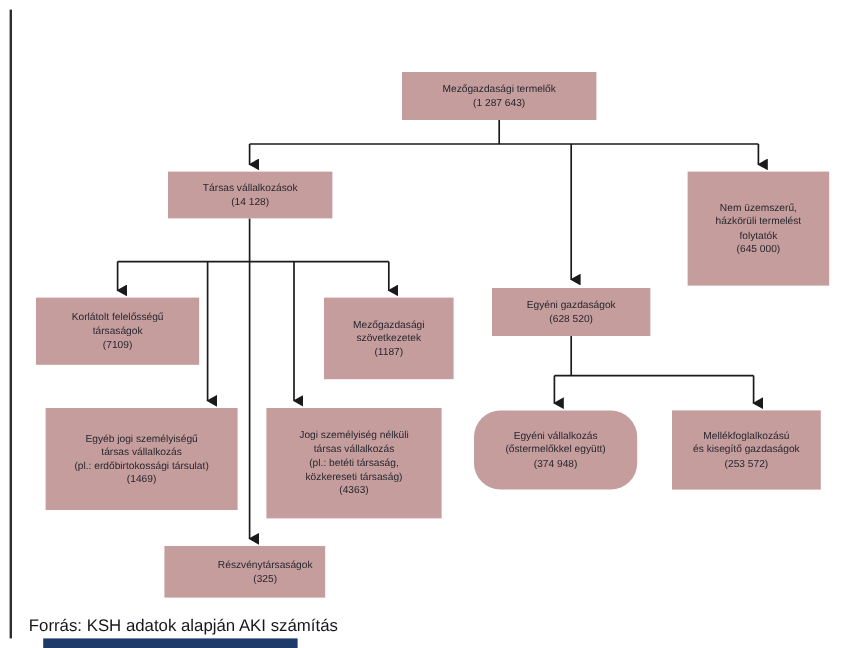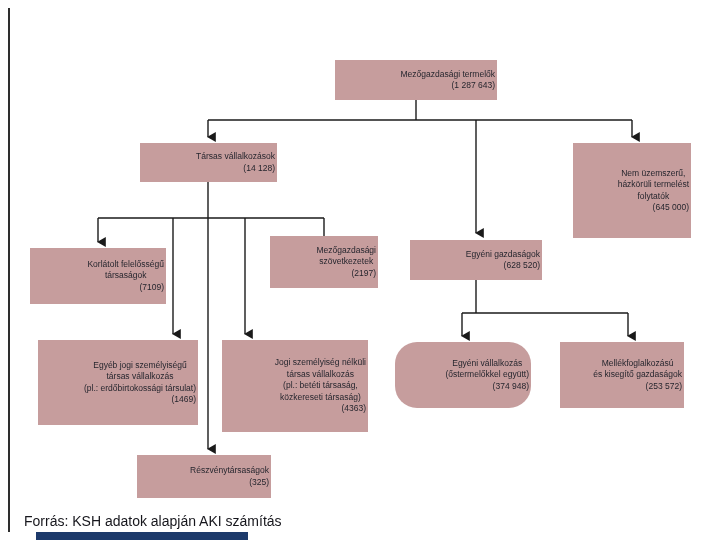--- a/index.html
+++ b/index.html
@@ -8,21 +8,21 @@
     font-family:"Liberation Sans","DejaVu Sans",sans-serif;
   }
   .edge-line{position:absolute;left:8px;top:8px;width:2px;height:524px;background:#2e2e2e;}
   .title{
     position:absolute;left:0;top:18px;width:720px;text-align:center;
     font-size:11.5px;font-weight:bold;color:#101014;letter-spacing:.2px;
   }
   svg.connectors{position:absolute;left:0;top:0;pointer-events:none;}
   .box{
     position:absolute;background:#c69d9d;color:#26262e;
-    display:flex;flex-direction:column;align-items:flex-end;justify-content:center;
+    display:flex;flex-direction:column;align-items:center;justify-content:center;
     text-align:center;font-size:8.5px;line-height:1.35;padding:2px;box-sizing:border-box;
   }
   .box .label{white-space:pre-line;}
   .box .value{margin-top:0;white-space:pre-line;}
   .footer-source{
     position:absolute;left:24px;top:513px;font-size:14px;color:#16161c;
   }
   .footer-bar{position:absolute;left:36px;top:532px;width:212px;height:8px;background:#1d3a6b;}
 </style>
 </head>
@@ -83,24 +83,24 @@
     <span class="label">Egyéni gazdaságok</span>
     <span class="value">(628 520)</span>
   </div>
 
   <div class="box" style="left:30px;top:248px;width:136px;height:56px;">
     <span class="label">Korlátolt felelősségű
 társaságok</span>
     <span class="value">(7109)</span>
   </div>
 
-  <div class="box" style="left:270px;top:236px;width:108px;height:52px;">
+  <div class="box" style="left:270px;top:248px;width:108px;height:68px;">
     <span class="label">Mezőgazdasági
 szövetkezetek</span>
-    <span class="value">(2197)</span>
+    <span class="value">(1187)</span>
   </div>
 
   <div class="box" style="left:38px;top:340px;width:160px;height:85px;">
     <span class="label">Egyéb jogi személyiségű
 társas vállalkozás
 (pl.: erdőbirtokossági társulat)</span>
     <span class="value">(1469)</span>
   </div>
 
   <div class="box" style="left:222px;top:340px;width:146px;height:92px;">

